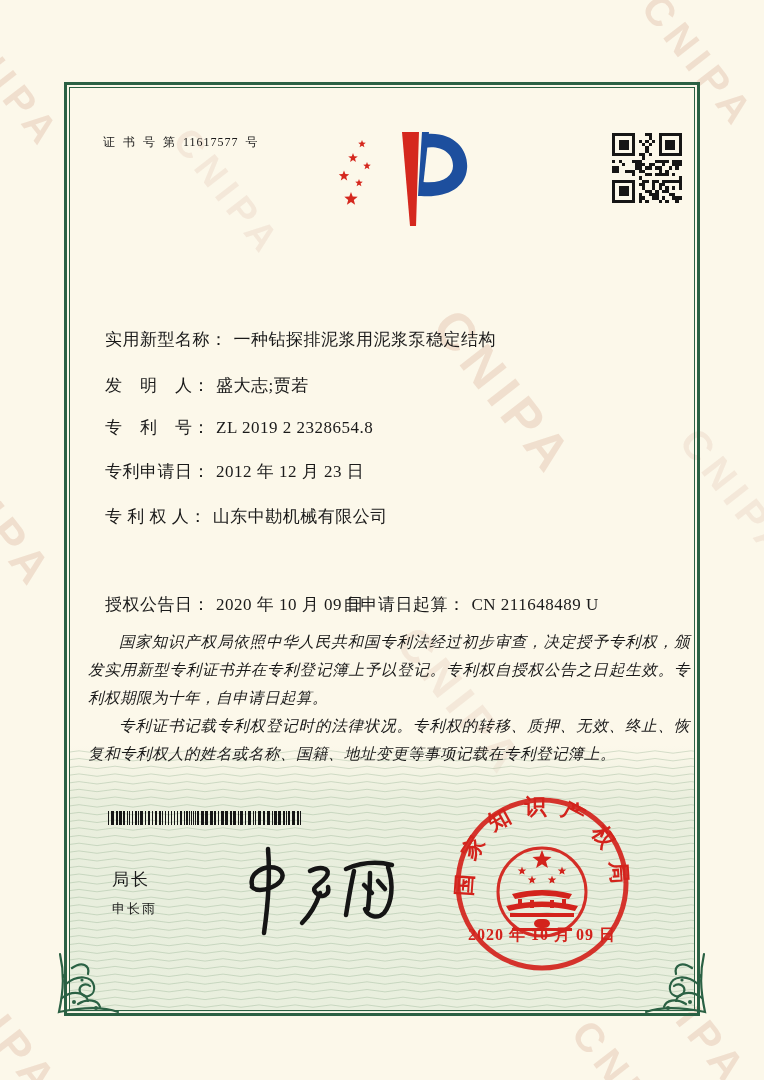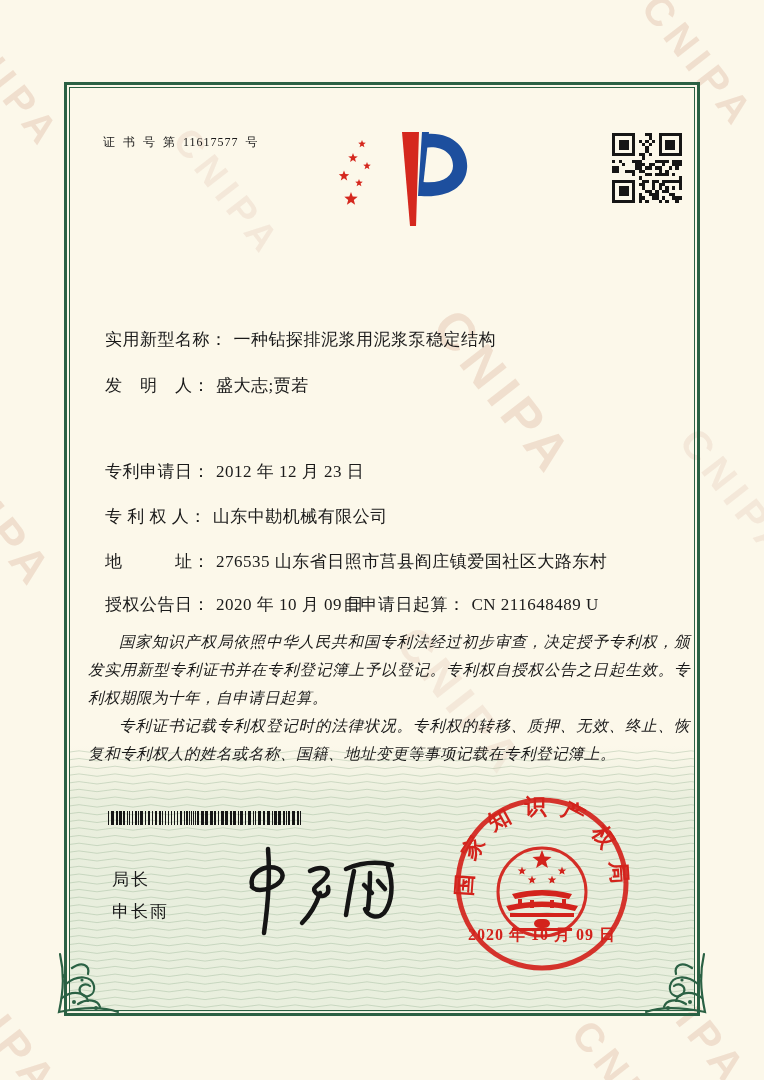--- a/index.html
+++ b/index.html
@@ -59,21 +59,21 @@
   .r1{top:328px;} .r2{top:374px;} .r3{top:416px;} .r4{top:460px;} .r5{top:505px;} .r6{top:550px;} .r7{top:593px;}
   .grant-no{position:absolute; left:238px; top:0;}
   .body-text{
     position:absolute; left:88px; top:628px; width:602px; z-index:4;
     font-size:15.5px; line-height:28px; font-style:italic; letter-spacing:0.5px; text-align:justify;
   }
   .body-text p{margin:0; text-indent:2em;}
   .barcode{position:absolute; left:108px; top:811px; width:196px; height:14px; z-index:4;}
   .barcode i{position:absolute; top:0; bottom:0; background:#151515;}
   .signer-title{position:absolute; left:112px; top:868px; z-index:4; font-size:17px; letter-spacing:2px; font-family:"Liberation Sans","DejaVu Sans",sans-serif;}
-  .signer-name{position:absolute; left:112px; top:900px; z-index:4; font-size:17px; letter-spacing:2px; font-family:Liberation Serif, serif;}
+  .signer-name{position:absolute; left:112px; top:900px; z-index:4; font-size:13px; letter-spacing:2px; font-family:Liberation Serif, serif;}
   .signature{position:absolute; left:218px; top:843px; z-index:4;}
   .signature path{fill:none; stroke:#151515; stroke-width:4.5; stroke-linecap:round; stroke-linejoin:round;}
   .seal{position:absolute; left:452px; top:794px; z-index:5;}
   .seal-red-stroke{stroke:var(--seal-red,#d3231c); fill:none;}
   .seal-red-fill{fill:var(--seal-red,#d3231c);}
   .seal-date{
     position:absolute; left:456px; top:925px; width:172px; z-index:6;
     text-align:center; font-size:16px; font-weight:bold; color:var(--seal-red,#d3231c); letter-spacing:1px;
   }
   .page-foot{position:absolute; left:64px; top:985px; width:636px; z-index:4; text-align:center; font-size:13.5px; letter-spacing:1px;}
@@ -391,28 +391,28 @@
       </svg>
   </div>
 
 
   <div class="row r1">
     <span class="lbl">实用新型名称：</span><span>一种钻探排泥浆用泥浆泵稳定结构</span>
   </div>
   <div class="row r2">
     <span class="lbl">发　明　人：</span><span>盛大志;贾若</span>
   </div>
+  <div class="row r3">
+    <span class="lbl">专　利　号：</span><span>ZL 2019 2 2328654.8</span>
+  </div>
   <div class="row r4">
     <span class="lbl">专利申请日：</span><span>2012 年 12 月 23 日</span>
   </div>
   <div class="row r5">
     <span class="lbl">专 利 权 人：</span><span>山东中勘机械有限公司</span>
-  </div>
-  <div class="row r6">
-    <span class="lbl">地　　　址：</span><span>276535 山东省日照市莒县阎庄镇爱国社区大路东村</span>
   </div>
   <div class="row r7" style="position:absolute;font-family:Liberation Serif, serif;">
     <span class="lbl">授权公告日：</span><span>2020 年 10 月 09 日</span>
     <span class="grant-no">
       <span class="lbl">自申请日起算：</span><span>CN 211648489 U</span>
     </span>
   </div>
 
   <div class="body-text">
     <p>国家知识产权局依照中华人民共和国专利法经过初步审查，决定授予专利权，颁发实用新型专利证书并在专利登记簿上予以登记。专利权自授权公告之日起生效。专利权期限为十年，自申请日起算。</p>

